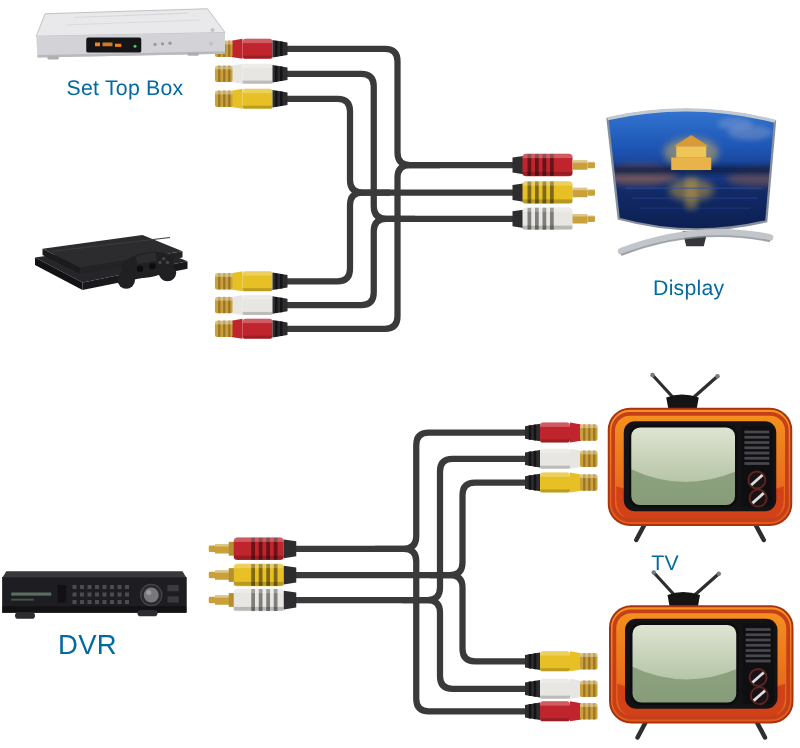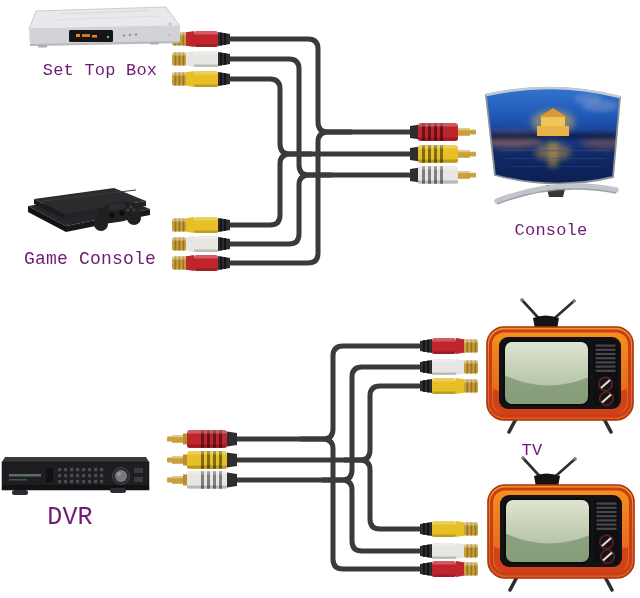--- a/index.html
+++ b/index.html
@@ -1,21 +1,21 @@
 <!DOCTYPE html>
 <html><head>
 <meta charset="utf-8">
 <style>
   html,body{margin:0;padding:0;background:#ffffff;}
   .stage{position:relative;width:640px;height:598px;background:#ffffff;overflow:hidden;
          font-family:"Liberation Sans",sans-serif;}
   .stage svg{position:absolute;left:0;top:0;}
-  .lbl{position:absolute;transform:translateX(-50%);color:#701a75;white-space:nowrap;
-       font-size:17px;letter-spacing:.2px;font-family:Liberation Mono, monospace;}
-  .lbl.big{font-size:25px;}
+  .lbl{position:absolute;transform:translateX(-50%);color:#0369a1;white-space:nowrap;
+       font-size:17px;letter-spacing:.2px;}
+  .lbl.big{font-size:22px;}
 </style>
 </head>
 <body>
 
 <div class="stage">
 <svg width="640" height="598" viewBox="0 0 640 598">
   <defs>
     <linearGradient id="tvOrange" x1="0" y1="0" x2="0" y2="1">
       <stop offset="0" stop-color="#f6931e"></stop>
           <stop offset="1" stop-color="#e2581b"></stop>
@@ -279,17 +279,16 @@
     <rect x="134" y="477" width="9" height="5" fill="#3a3a40"></rect>
     <rect x="12" y="490" width="16" height="5" rx="2.5" fill="#2c2c30"></rect>
     <rect x="110" y="488" width="16" height="5" rx="2.5" fill="#2c2c30"></rect>
   </g>
 
   <use href="#retro-tv" x="487" y="327"></use>
   <use href="#retro-tv" x="488" y="485"></use>
 </svg>
 
 <div class="lbl" style="left:100px;top:61px;">Set Top Box</div>
-<div class="lbl" style="left:90px;top:249px;font-size:18px;">Game Console</div>
-<div class="lbl" style="left:551px;top:221px;">Console</div>
+<div class="lbl" style="left:551px;top:221px;">Display</div>
 <div class="lbl big" style="left:70px;top:503px;">DVR</div>
 <div class="lbl" style="left:532px;top:441px;">TV</div>
 </div>
 
 </body></html>

